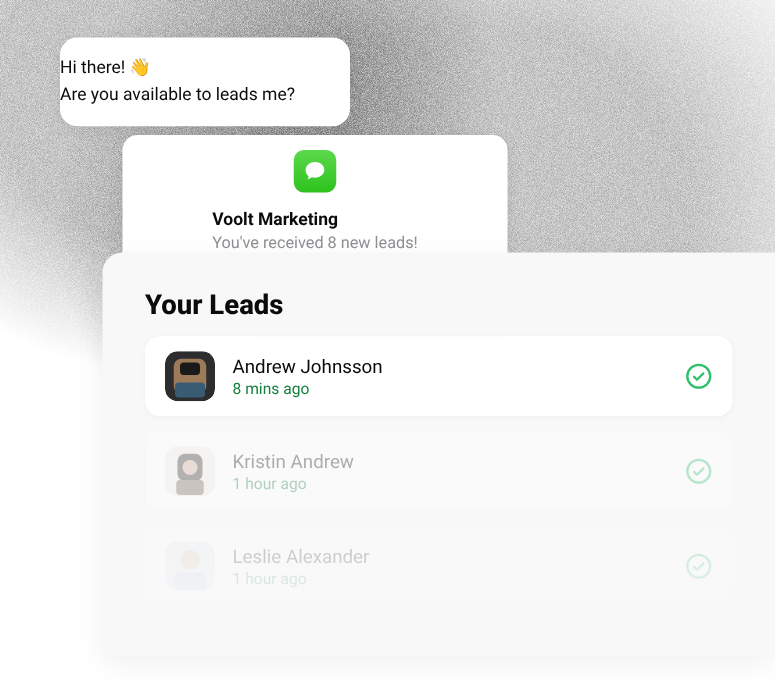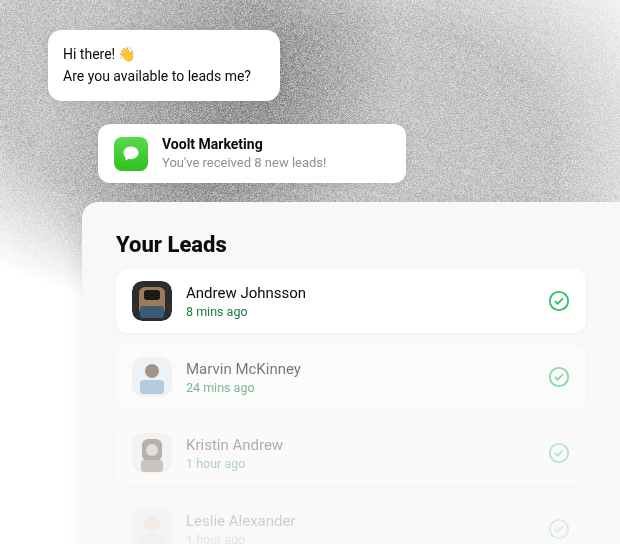--- a/index.html
+++ b/index.html
@@ -15,40 +15,41 @@
       position: absolute;
       inset: 0;
       pointer-events: none;
     }
     .chat-bubble {
       position: absolute;
       top: 30px;
       left: 48px;
       background: #fff;
       border-radius: 14px;
-      padding: 14px 15px;
+      padding: 14px 0;
       box-shadow: 0 2px 12px rgba(0,0,0,0.08);
       font-size: 14px;
       line-height: 1.55;
       color: #0b0b0b;
       width: 232px;
     }
     .chat-bubble .line1 { white-space: nowrap; }
     .notif-card {
       position: absolute;
-      top: 124px;
+      top: 108px;
       left: 98px;
       background: #fff;
       border-radius: 12px;
       padding: 12px 16px;
       box-shadow: 0 2px 12px rgba(0,0,0,0.08);
       display: flex;
       align-items: center;
       gap: 14px;
       width: 308px;
+      flex-direction: column;
     }
     .notif-icon {
       width: 34px;
       height: 34px;
       border-radius: 8px;
       background: linear-gradient(180deg,#5bd94c,#2ec21e);
       display: flex;
       align-items: center;
       justify-content: center;
       flex-shrink: 0;
@@ -171,37 +172,20 @@
         <div class="lead-time">8 mins ago</div>
       </div>
       <span class="status">
         <svg width="22" height="22" viewBox="0 0 24 24" fill="none">
             <circle cx="12" cy="12" r="10" stroke="#2ec06a" stroke-width="2" fill="none"></circle>
             <path d="M8 12.5l2.5 2.5L16 9.5" stroke="#2ec06a" stroke-width="2" fill="none" stroke-linecap="round" stroke-linejoin="round"></path>
           </svg>
       </span>
     </div>
 
-    <div class="lead-row faded-2">
-      <svg class="avatar" viewBox="0 0 40 40">
-          <rect width="40" height="40" rx="10" fill="#e9eef3"></rect>
-          <circle cx="20" cy="14" r="7" fill="#5b4633"></circle>
-          <rect x="8" y="23" width="24" height="14" rx="4" fill="#7aa7c9"></rect>
-        </svg>
-      <div class="lead-text">
-        <div class="lead-name">Marvin McKinney</div>
-        <div class="lead-time">24 mins ago</div>
-      </div>
-      <span class="status">
-        <svg width="22" height="22" viewBox="0 0 24 24" fill="none">
-            <circle cx="12" cy="12" r="10" stroke="#2ec06a" stroke-width="2" fill="none"></circle>
-            <path d="M8 12.5l2.5 2.5L16 9.5" stroke="#2ec06a" stroke-width="2" fill="none" stroke-linecap="round" stroke-linejoin="round"></path>
-          </svg>
-      </span>
-    </div>
 
     <div class="lead-row faded-3">
       <svg class="avatar" viewBox="0 0 40 40">
           <rect width="40" height="40" rx="10" fill="#efeae5"></rect>
           <rect x="10" y="6" width="20" height="22" rx="6" fill="#261f1a"></rect>
           <circle cx="20" cy="17" r="6" fill="#c7a48a"></circle>
           <rect x="9" y="27" width="22" height="12" rx="3" fill="#6b5a4e"></rect>
         </svg>
       <div class="lead-text">
         <div class="lead-name">Kristin Andrew</div>

